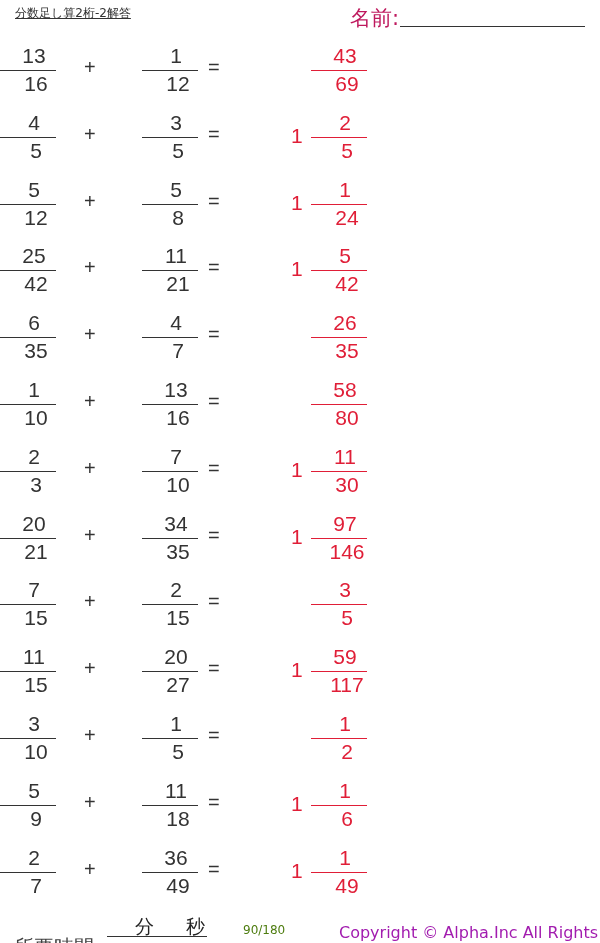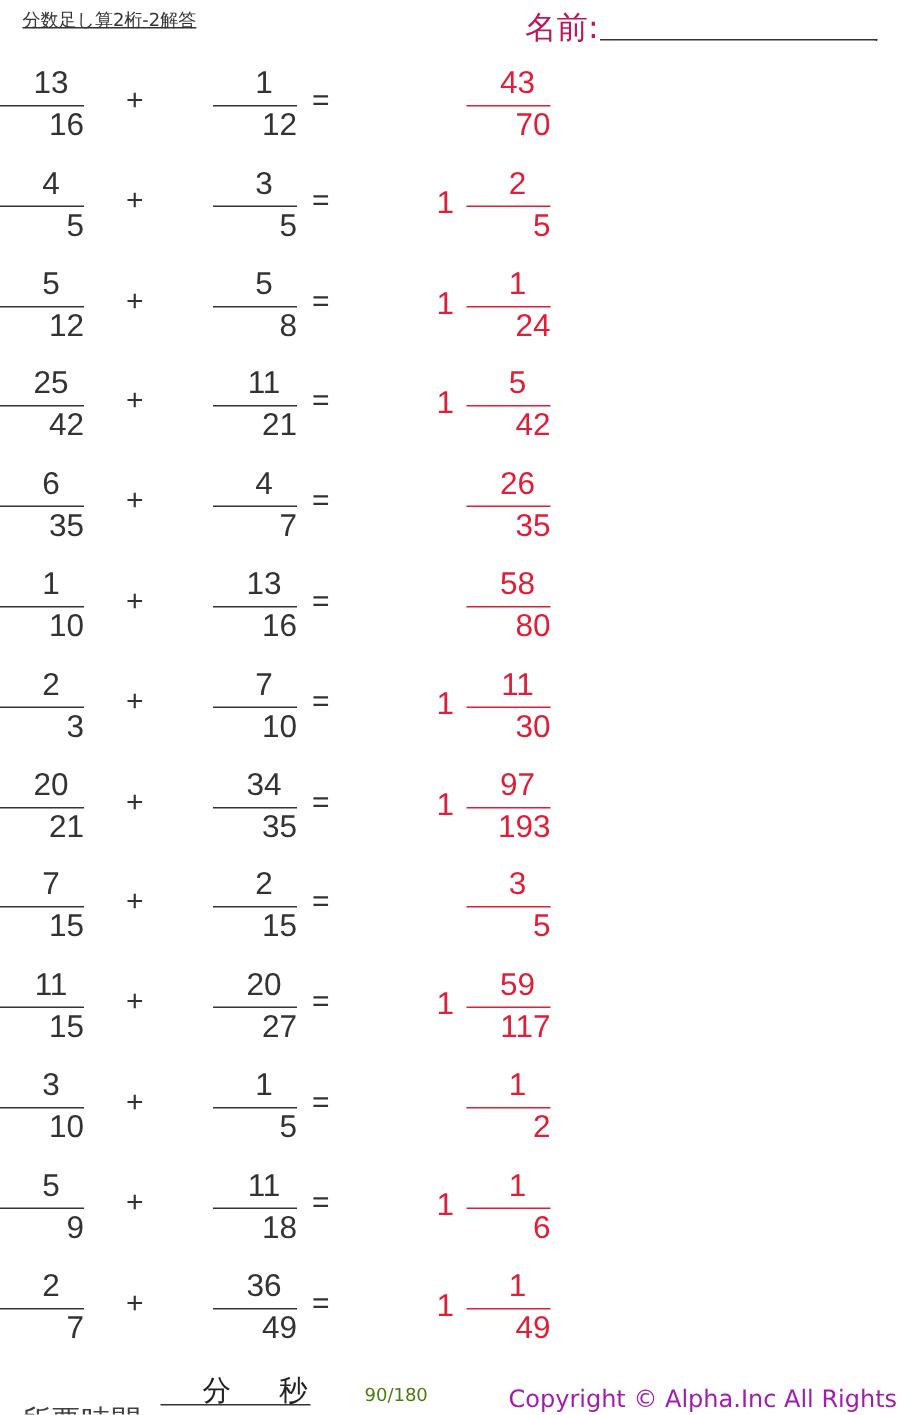--- a/index.html
+++ b/index.html
@@ -5,21 +5,21 @@
   html,body{margin:0;padding:0;background:#ffffff;}
   body{width:600px;height:943px;position:relative;overflow:hidden;font-family:"DejaVu Sans","Liberation Sans",sans-serif;color:#333;}
   .title{position:absolute;left:15px;top:5px;font-size:12px;color:#333;text-decoration:underline;}
   .name-label{position:absolute;left:350px;top:4px;font-size:21px;color:#be185d;}
   .name-line{position:absolute;left:400px;top:26px;width:185px;border-bottom:1px solid #333;}
   .name-dot{position:absolute;left:583px;top:20px;font-size:8px;color:#333;}
   .row{position:absolute;left:0;width:600px;height:66px;}
   .frac{position:absolute;width:56px;text-align:center;font-size:21px;line-height:24px;font-family:"Liberation Sans","DejaVu Sans",sans-serif;}
   .frac .num{position:absolute;left:12px;right:0;top:0;}
   .frac .bar{position:absolute;left:0;right:0;top:26px;height:0;border-top:1.6px solid #333;}
-  .frac .den{position:absolute;left:16px;right:0;top:28px;text-align:right;}
+  .frac .den{position:absolute;left:16px;right:0;top:28px;}
   .f1{left:0;}
   .f2{left:142px;}
   .op{position:absolute;top:12px;font-size:20px;font-family:"Liberation Sans","DejaVu Sans",sans-serif;color:#333;}
   .plus{left:84px;}
   .eq{left:208px;}
   .ans{color:#e01e37;}
   .ans .bar{border-top-color:#e01e37;}
   .f3{left:311px;}
   .whole{position:absolute;left:291px;top:13px;font-size:21px;font-family:"Liberation Sans","DejaVu Sans",sans-serif;color:#e01e37;}
   .footer-time{position:absolute;left:14px;top:912px;font-size:20px;color:#404040;margin-top:22px;}
@@ -48,21 +48,21 @@
       <div class="frac f2">
         <span class="num">1</span>
         <span class="bar"></span>
         <span class="den">12</span>
       </div>
       <span class="op eq">=</span>
       <span class="whole"></span>
       <div class="frac f3 ans">
         <span class="num">43</span>
         <span class="bar"></span>
-        <span class="den">70</span>
+        <span class="den">69</span>
       </div>
     </div>
     <div class="row" style="top: 110.8px;">
       <div class="frac f1">
         <span class="num">4</span>
         <span class="bar"></span>
         <span class="den">5</span>
       </div>
       <span class="op plus">+</span>
       <div class="frac f2">
@@ -188,21 +188,21 @@
       <div class="frac f2">
         <span class="num">34</span>
         <span class="bar"></span>
         <span class="den">35</span>
       </div>
       <span class="op eq">=</span>
       <span class="whole">1</span>
       <div class="frac f3 ans">
         <span class="num">97</span>
         <span class="bar"></span>
-        <span class="den">193</span>
+        <span class="den">146</span>
       </div>
     </div>
     <div class="row" style="top: 578.4px;">
       <div class="frac f1">
         <span class="num">7</span>
         <span class="bar"></span>
         <span class="den">15</span>
       </div>
       <span class="op plus">+</span>
       <div class="frac f2">

